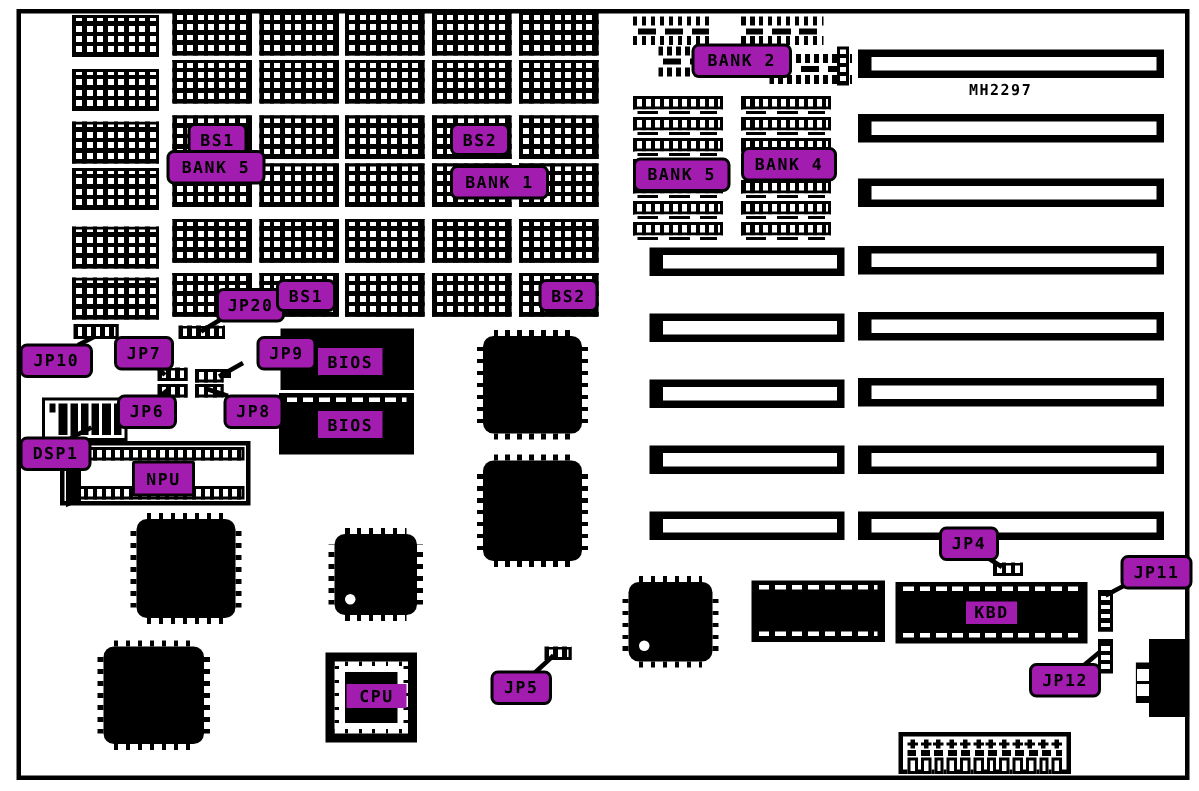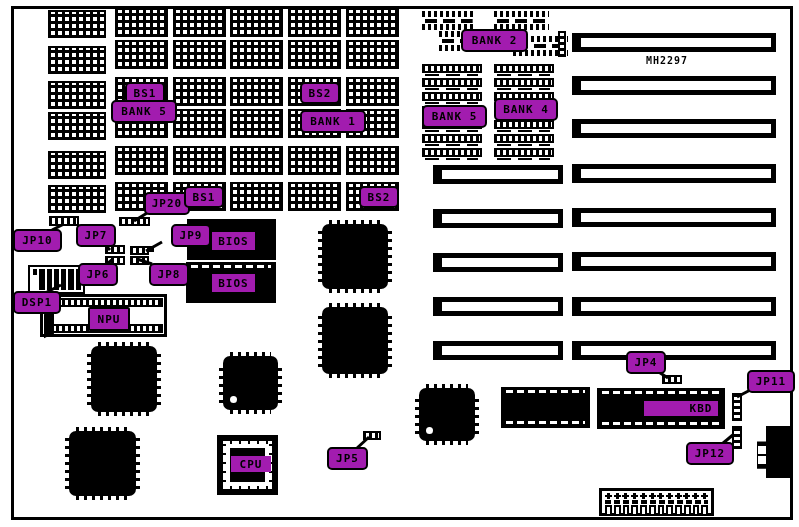--- a/index.html
+++ b/index.html
@@ -342,14 +342,14 @@
   <div class="label" style="left:13px;top:291px;width:44px;height:19px;">DSP1</div>
   <div class="label" style="left:626px;top:351px;width:36px;height:19px;">JP4</div>
   <div class="label" style="left:327px;top:447px;width:37px;height:19px;">JP5</div>
   <div class="label" style="left:747px;top:370px;width:44px;height:19px;">JP11</div>
   <div class="label" style="left:686px;top:442px;width:44px;height:19px;">JP12</div>
 
   <div class="label sq" style="left:210px;top:230px;width:43px;height:18px;">BIOS</div>
   <div class="label sq" style="left:210px;top:272px;width:43px;height:18px;">BIOS</div>
   <div class="label sq" style="left:88px;top:307px;width:38px;height:20px;">NPU</div>
   <div class="label noborder" style="left:231px;top:456px;width:40px;height:16px;">CPU</div>
-  <div class="label noborder" style="left:644px;top:401px;width:34px;height:15px;padding-left:40px;">KBD</div>
+  <div class="label noborder" style="left:644px;top:401px;width:34px;height:15px;">KBD</div>
 </div>
 
 </body></html>

